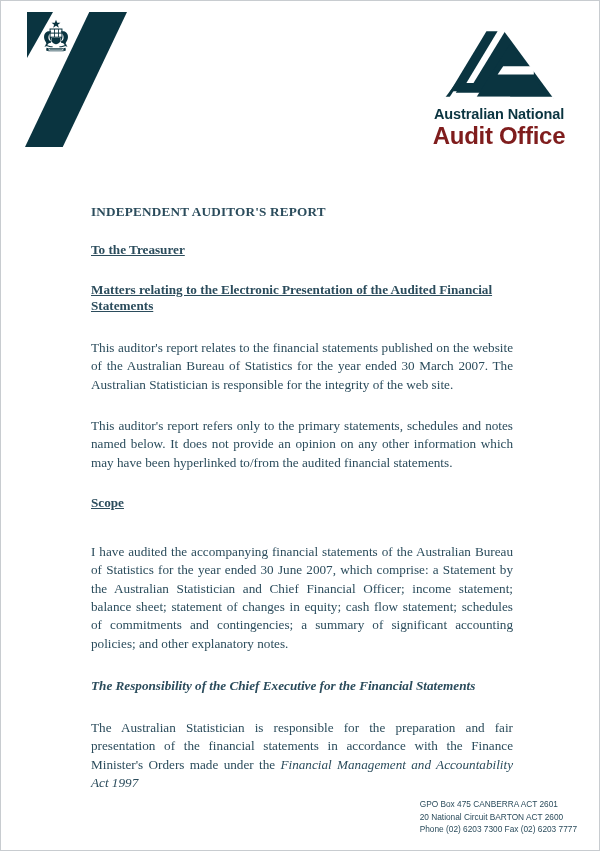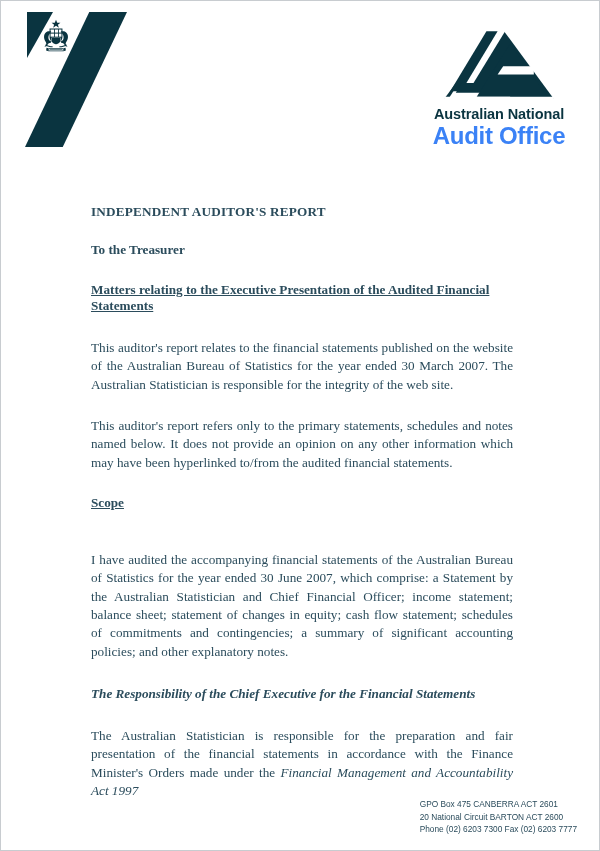--- a/index.html
+++ b/index.html
@@ -77,21 +77,21 @@
     font-weight: bold;
     font-size: 14.5px;
     color: #0a3440;
     letter-spacing: -0.1px;
     line-height: 1.05;
   }
   .anao-line2 {
     font-family: "Liberation Sans", "DejaVu Sans", sans-serif;
     font-weight: bold;
     font-size: 24px;
-    color: #3b82f6;
+    color: #7f1d1d;
     letter-spacing: -0.3px;
     line-height: 1.1;
     margin-top: 1px;
   }
 
   
   .content {
     position: absolute;
     left: 90px;
     top: 203px;
@@ -100,32 +100,33 @@
   .h-title {
     font-size: 13.2px;
     font-weight: bold;
     letter-spacing: 0.2px;
     margin: 0 0 22px 0;
   }
   .h-to {
     font-size: 13.2px;
     font-weight: bold;
     margin: 0 0 24px 0;
+    text-decoration: underline;
   }
   .h-underline {
     font-size: 13.2px;
     font-weight: bold;
     text-decoration: underline;
     margin: 0 0 25px 0;
   }
   .h-scope {
     font-size: 13.2px;
     font-weight: bold;
     text-decoration: underline;
-    margin: 0 0 40px 0;
+    margin: 0 0 32px 0;
   }
   .h-italic {
     font-size: 13.2px;
     font-weight: bold;
     font-style: italic;
     margin: 4px 0 25px 0;
   }
   p.body {
     font-size: 13.2px;
     line-height: 1.39;
@@ -214,21 +215,21 @@
       <div class="anao-line2">Audit Office</div>
     </div>
   </div>
 
   <div class="content">
 
     <div class="h-title">INDEPENDENT AUDITOR'S REPORT</div>
 
     <div class="h-to">To the Treasurer</div>
 
-    <div class="h-underline">Matters relating to the Executive Presentation of the Audited Financial Statements</div>
+    <div class="h-underline">Matters relating to the Electronic Presentation of the Audited Financial Statements</div>
 
     <p class="body">This auditor's report relates to the financial statements published on the website of the Australian Bureau of Statistics for the year ended 30 March 2007. The Australian Statistician is responsible for the integrity of the web site.</p>
 
     <p class="body">This auditor's report refers only to the primary statements, schedules and notes named below. It does not provide an opinion on any other information which may have been hyperlinked to/from the audited financial statements.</p>
 
 
     <div class="h-scope">Scope</div>
 
     <p class="body tight">I have audited the accompanying financial statements of the Australian Bureau of Statistics for the year ended 30 June 2007, which comprise: a Statement by the Australian Statistician and Chief Financial Officer; income statement; balance sheet; statement of changes in equity; cash flow statement; schedules of commitments and contingencies; a summary of significant accounting policies; and other explanatory notes.</p>
 

